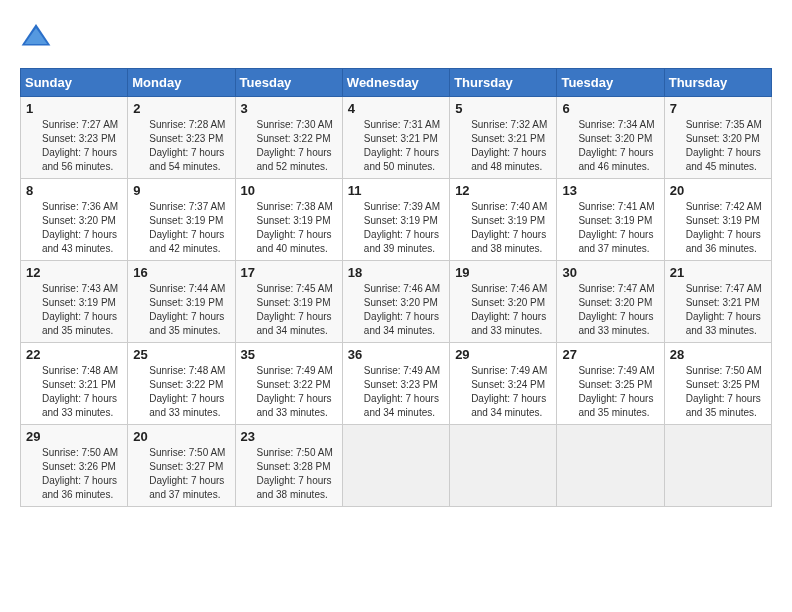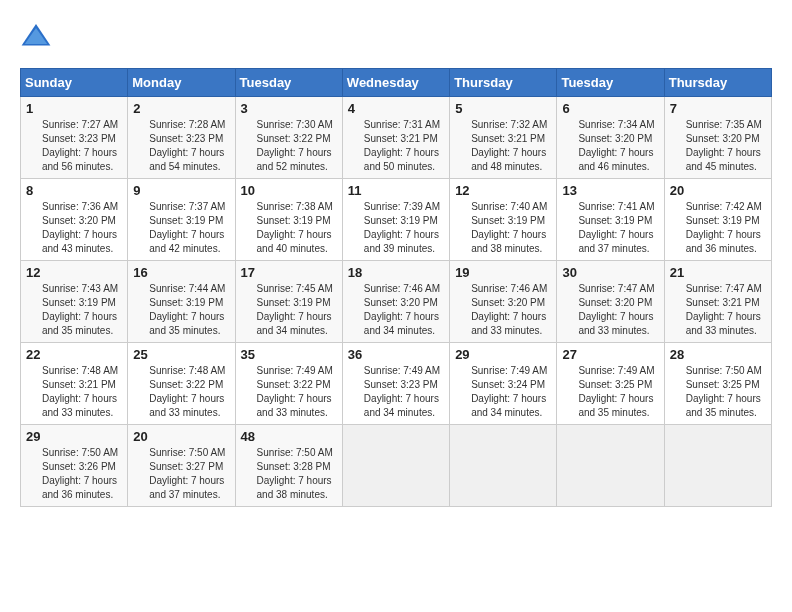--- a/index.html
+++ b/index.html
@@ -256,21 +256,21 @@
       <tr>
         <td>
           <span class="day-num">29</span>
           <div class="day-info">Sunrise: 7:50 AM<br>Sunset: 3:26 PM<br>Daylight: 7 hours and 36 minutes.</div>
         </td>
         <td>
           <span class="day-num">20</span>
           <div class="day-info">Sunrise: 7:50 AM<br>Sunset: 3:27 PM<br>Daylight: 7 hours and 37 minutes.</div>
         </td>
         <td>
-          <span class="day-num">48</span>
+          <span class="day-num">23</span>
           <div class="day-info">Sunrise: 7:50 AM<br>Sunset: 3:28 PM<br>Daylight: 7 hours and 38 minutes.</div>
         </td>
         <td class="empty"></td>
         <td class="empty"></td>
         <td class="empty"></td>
         <td class="empty"></td>
       </tr>
     </tbody>
 </table>
 

